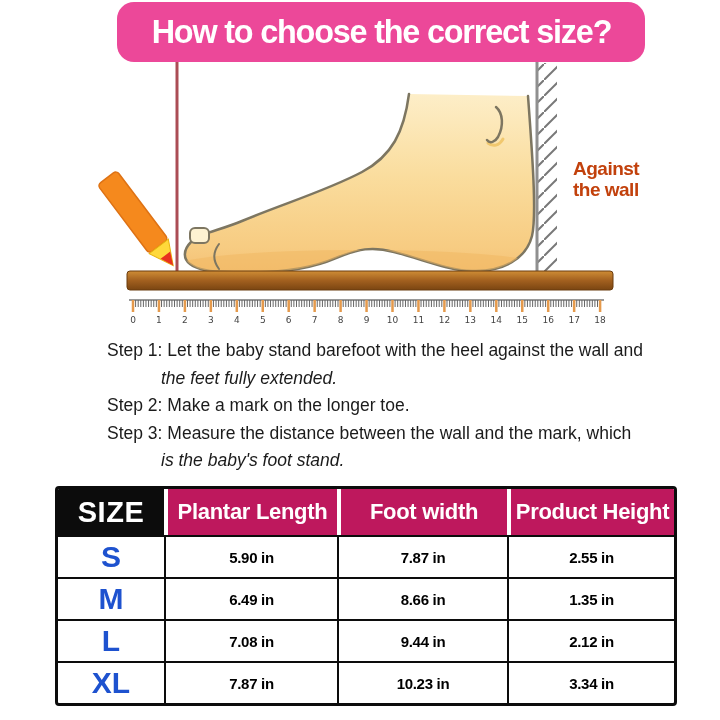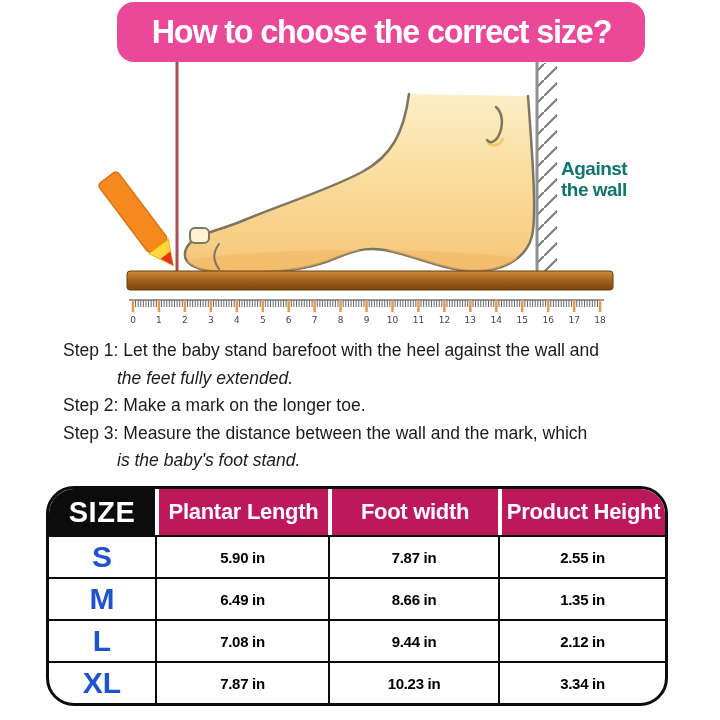--- a/index.html
+++ b/index.html
@@ -7,31 +7,31 @@
           font-family:"Liberation Sans",sans-serif;}
 
   
   .banner{position:absolute;left:117px;top:2px;width:528px;height:60px;background:#ec4899;
           border-radius:17px;display:flex;align-items:center;justify-content:center;}
   .banner h1{margin:0;color:#ffffff;font-size:33px;font-weight:bold;letter-spacing:-1.2px;
              transform:scaleX(0.98);white-space:nowrap;}
 
   
   .illus{position:absolute;left:0;top:55px;width:720px;height:280px;}
-  .wall-label{position:absolute;left:561px;top:158px;width:80px;color:#0f766e;
+  .wall-label{position:absolute;left:573px;top:158px;width:80px;color:#c2410c;
               font-size:19px;font-weight:bold;line-height:21px;letter-spacing:-0.5px;}
 
   
   .steps{position:absolute;left:63px;top:337px;width:620px;color:#1b1b1b;font-size:17.5px;}
-  .step-line{height:27.6px;line-height:27.6px;white-space:nowrap;}
+  .step-line{height:27.6px;line-height:27.6px;white-space:nowrap;margin-left:44px;}
   .step-line.indent{padding-left:54px;font-style:italic;}
 
   
-  .size-table{position:absolute;left:46px;top:486px;width:622px;height:220px;background:#ffffff;
-              border:3px solid #0c0c0c;border-radius:28px;overflow:hidden;
+  .size-table{position:absolute;left:55px;top:486px;width:622px;height:220px;background:#ffffff;
+              border:3px solid #0c0c0c;border-radius:4px;overflow:hidden;
               display:flex;flex-direction:column;box-sizing:border-box;}
   .thead{display:grid;grid-template-columns:106px 173px 170px 1fr;height:46px;flex:0 0 46px;}
   .th{display:flex;align-items:center;justify-content:center;color:#fff;box-sizing:border-box;}
   .th.size-h{background:#0c0c0c;font-size:29px;font-weight:bold;letter-spacing:0.5px;}
   .th.blue-h{background:#be185d;font-size:22px;font-weight:bold;border-left:4px solid #ffffff;
              letter-spacing:-0.3px;}
   .trow{display:grid;grid-template-columns:106px 173px 170px 1fr;flex:1;
         border-top:2.5px solid #0c0c0c;}
   .td{display:flex;align-items:center;justify-content:center;box-sizing:border-box;}
   .td.size-c{color:#1e52cf;font-size:30px;font-weight:bold;}

